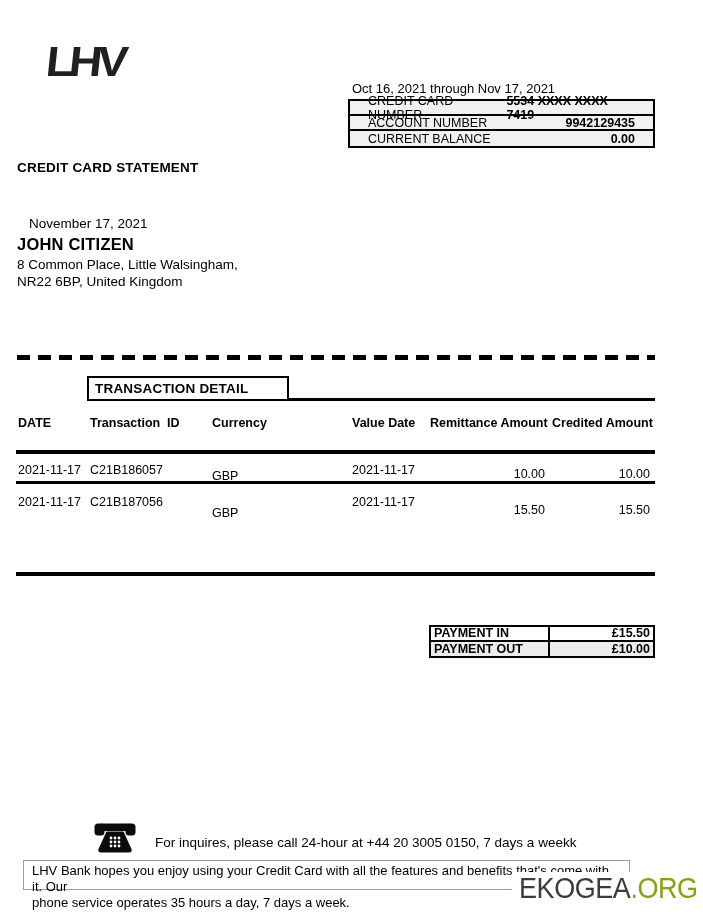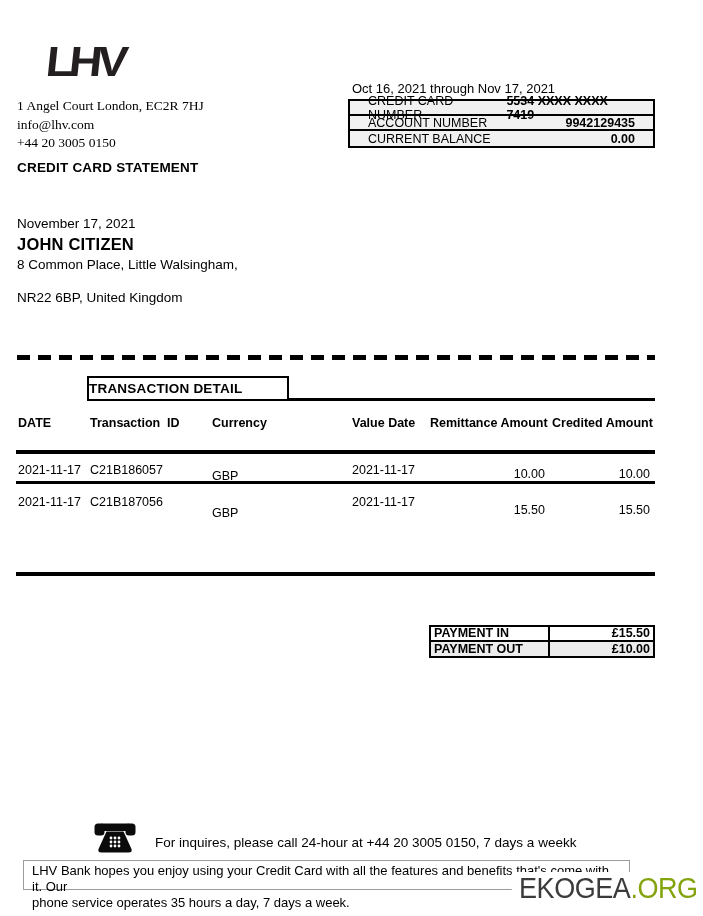--- a/index.html
+++ b/index.html
@@ -25,39 +25,39 @@
   .summary { left:348px; top:99px; width:307px; border:2px solid #000; }
   .summary-row {
     display:flex; justify-content:space-between; align-items:center;
     height:15px; padding:0 18px; background:var(--row-shade,#f1f1f1);
     border-bottom:2px solid #000; font-size:12.5px;
   }
   .summary-row:last-child { border-bottom:none;gap:8px; }
   .summary-row .val { font-weight:bold; }
 
   
-  .addr-date { left:17px; top:216px; font-size:13.5px; }
+  .addr-date { left:29px; top:216px; font-size:13.5px; }
   .addr-name { left:17px; top:235px; font-size:16.5px; font-weight:bold; letter-spacing:.2px; }
   .addr-l1 { left:17px; top:257px; font-size:13.5px; }
-  .addr-l2 { left:17px; top:290px; font-size:13.5px; }
+  .addr-l2 { left:17px; top:274px; font-size:13.5px; }
 
   
   .dash-rule { left:17px; top:355px; width:638px; height:5px;
     background:repeating-linear-gradient(90deg,#000 0 13px,transparent 13px 21px); }
   .rule { background:#000; }
   .section-underline { left:88px; top:398px; width:567px; height:3px; }
   .rule-top    { left:16px; top:450px; width:639px; height:4px; }
   .rule-mid    { left:16px; top:481px; width:639px; height:2.5px; }
   .rule-bottom { left:16px; top:572px; width:639px; height:4px; }
 
   
   .section-box {
     left:87px; top:376px; width:202px; height:25px; background:#fff;
     border:2.5px solid #000; font-size:13.5px; font-weight:bold;
-    display:flex; align-items:center; letter-spacing:.2px;
+    display:flex; align-items:center; padding-left:6px; letter-spacing:.2px;
   }
 
   
   .th { font-size:12.5px; font-weight:bold; white-space:pre; }
   .td { font-size:12.5px; white-space:pre; }
   .num { width:90px; text-align:right; }
 
   
   .totals { left:429px; top:625px; width:226px; border:2px solid #000; }
   .totals-row { display:flex; height:14.5px; font-size:12.5px; font-weight:bold; border-bottom:2px solid #000; }
@@ -80,25 +80,20 @@
     transform:scaleX(.9); transform-origin:right center; letter-spacing:-.5px;
   }
   .watermark .tld { color:var(--watermark-org,#84a40e); }
 </style>
 </head>
 <body>
 
 <div class="page">
 
   <div class="abs logo">LHV</div>
-  <div class="abs sender">
-    <div>1 Angel Court London, EC2R 7HJ</div>
-    <div>info@lhv.com</div>
-    <div>+44 20 3005 0150</div>
-  </div>
   <div class="abs stmt-title">CREDIT CARD STATEMENT</div>
 
   <div class="abs period">Oct 16, 2021 through Nov 17, 2021</div>
   <div class="abs summary">
     <div class="summary-row">
       <span class="lbl">CREDIT CARD NUMBER</span>
       <span class="val">5534 XXXX XXXX 7419</span>
     </div>
     <div class="summary-row">
       <span class="lbl">ACCOUNT NUMBER</span>

